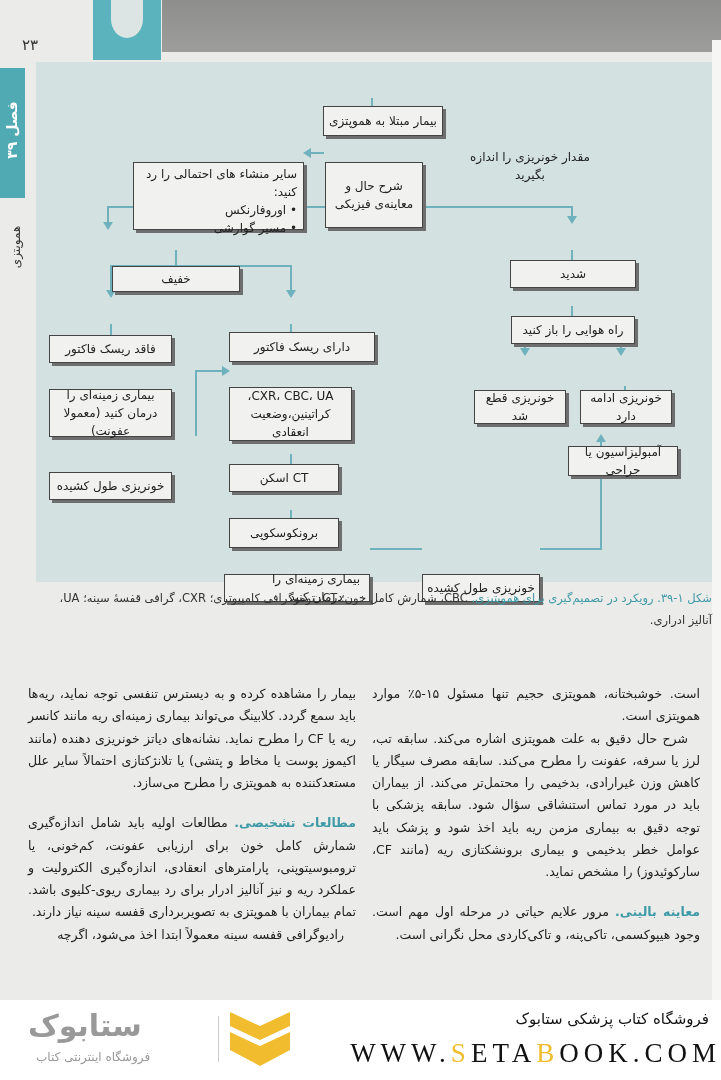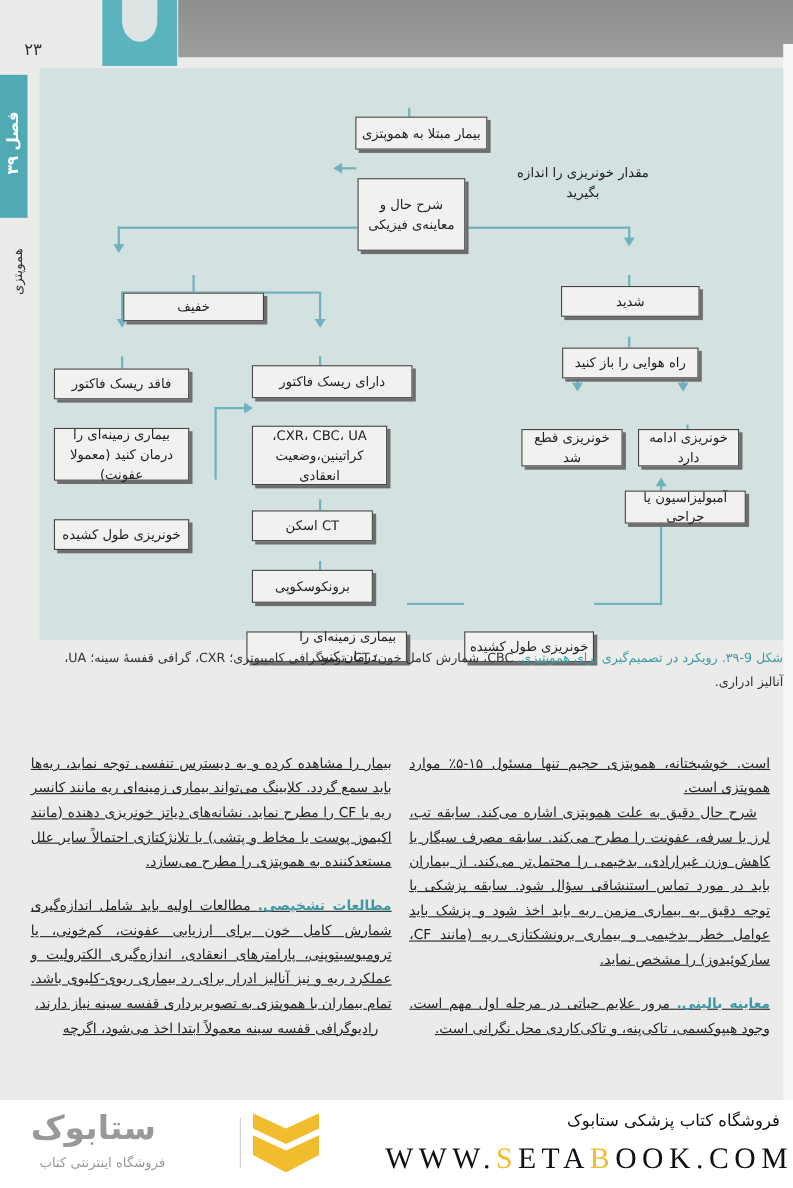--- a/index.html
+++ b/index.html
@@ -16,21 +16,21 @@
   .box{position:absolute;background:#f1f1ef;border:1.5px solid #444;box-shadow:3px 3px 0 #6e6e6e;font-size:12px;color:#222;text-align:center;display:flex;align-items:center;justify-content:center;line-height:1.5;direction:rtl;box-sizing:border-box;padding:2px 4px;margin-top:38px;}
   .box.list{justify-content:flex-start;text-align:right;padding-right:6px;align-items:flex-start;flex-direction:column;}
   .ln{position:absolute;background:#6fb1bd;}
   .arr{position:absolute;width:0;height:0;border-left:5px solid transparent;border-right:5px solid transparent;border-top:8px solid #6fb1bd;}
   .arr-l{position:absolute;width:0;height:0;border-top:5px solid transparent;border-bottom:5px solid transparent;border-right:8px solid #6fb1bd;}
   .arr-r{position:absolute;width:0;height:0;border-top:5px solid transparent;border-bottom:5px solid transparent;border-left:8px solid #6fb1bd;}
   .arr-u{position:absolute;width:0;height:0;border-left:5px solid transparent;border-right:5px solid transparent;border-bottom:8px solid #6fb1bd;}
   .edge-label{position:absolute;font-size:12px;color:#222;text-align:center;direction:rtl;line-height:1.5;}
   .caption{position:absolute;left:36px;top:588px;width:676px;direction:rtl;text-align:right;font-size:11.5px;color:#333;line-height:1.9;}
   .caption .cap-title{color:#3d9aa6;}
-  .col{position:absolute;direction:rtl;text-align:justify;font-size:12.5px;color:#222;line-height:1.78;text-decoration:underline;}
+  .col{position:absolute;direction:rtl;text-align:justify;font-size:12.5px;color:#222;line-height:1.78;}
   .col p{margin:0;}
   .heading{color:#3d9aa6;font-weight:bold;}
   .right-edge{position:absolute;left:712px;top:40px;width:9px;height:960px;background:#f6f6f4;}
   .footer{position:absolute;left:0;top:1000px;width:721px;height:80px;background:#ffffff;}
   .footer-title{position:absolute;right:12px;top:10px;direction:rtl;font-size:15px;color:#111;}
   .footer-url{position:absolute;right:0;top:38px;font-size:27px;letter-spacing:5px;color:#111;font-family:Liberation Serif, serif;}
   .footer-url .y{color:#f1bd2e;}
   .logo-mark{position:absolute;left:230px;top:12px;width:60px;height:54px;}
   .logo-sep{position:absolute;left:218px;top:16px;width:1px;height:46px;background:#ccc;}
   .logo-word{position:absolute;left:28px;top:8px;font-size:30px;font-weight:bold;color:#999;}
@@ -95,20 +95,25 @@
   <div class="ln" style="left:524px;top:322px;width:98px;height:2px;"></div>
   <div class="ln" style="left:524px;top:322px;width:2px;height:28px;"></div>
     <div class="arr" style="left:520px;top:348px;"></div>
   <div class="ln" style="left:620px;top:322px;width:2px;height:28px;"></div>
     <div class="arr" style="left:616px;top:348px;"></div>
   <div class="ln" style="left:624px;top:386px;width:2px;height:20px;"></div>
     <div class="arr" style="left:620px;top:404px;"></div>
 
   <div class="box" style="left:323px;top:68px;width:120px;height:30px;">بیمار مبتلا به هموپتزی</div>
   <div class="box" style="left:325px;top:124px;width:98px;height:66px;">شرح حال و معاینه‌ی فیزیکی</div>
+  <div class="box list" style="left:133px;top:124px;width:171px;height:68px;">
+    <span>سایر منشاء های احتمالی را رد کنید:</span>
+    <span>• اوروفارنکس</span>
+    <span>• مسیر گوارشی</span>
+  </div>
   <div class="edge-label" style="left:470px;top:148px;width:120px;">مقدار خونریزی را اندازه بگیرید</div>
 
   <div class="box" style="left:112px;top:228px;width:128px;height:26px;">خفیف</div>
   <div class="box" style="left:510px;top:222px;width:126px;height:28px;">شدید</div>
 
   <div class="box" style="left:49px;top:297px;width:123px;height:28px;">فاقد ریسک فاکتور</div>
   <div class="box" style="left:229px;top:294px;width:146px;height:30px;">دارای ریسک فاکتور</div>
 
   <div class="box" style="left:49px;top:351px;width:123px;height:48px;">بیماری زمینه‌ای را درمان کنید (معمولا عفونت)</div>
   <div class="box" style="left:229px;top:349px;width:123px;height:54px;">CXR، CBC، UA، کراتینین،وضعیت انعقادی</div>
@@ -118,21 +123,21 @@
   <div class="box" style="left:229px;top:480px;width:110px;height:30px;">برونکوسکوپی</div>
   <div class="box" style="left:224px;top:536px;width:146px;height:28px;padding-left:42px;">بیماری زمینه‌ای را درمان کنید</div>
   <div class="box" style="left:422px;top:536px;width:118px;height:28px;">خونریزی طول کشیده</div>
 
   <div class="box" style="left:511px;top:278px;width:124px;height:28px;">راه هوایی را باز کنید</div>
   <div class="box" style="left:474px;top:352px;width:92px;height:34px;">خونریزی قطع شد</div>
   <div class="box" style="left:580px;top:352px;width:92px;height:34px;">خونریزی ادامه دارد</div>
   <div class="box" style="left:568px;top:408px;width:110px;height:30px;">آمبولیزاسیون یا جراحی</div>
 
   <div class="caption">
-    <span class="cap-title">شکل 9-۳۹. رویکرد در تصمیم‌گیری برای هموپتیزی.</span><span> CBC، شمارش کامل خون؛ CT، توموگرافی کامپیوتری؛ CXR، گرافی قفسهٔ سینه؛ UA، آنالیز ادراری.</span>
+    <span class="cap-title">شکل ۱-۳۹. رویکرد در تصمیم‌گیری برای هموپتیزی.</span><span> CBC، شمارش کامل خون؛ CT، توموگرافی کامپیوتری؛ CXR، گرافی قفسهٔ سینه؛ UA، آنالیز ادراری.</span>
   </div>
 
   <div class="col" style="left:372px;top:683px;width:328px;">
     <p>است. خوشبختانه، هموپتزی حجیم تنها مسئول ۱۵-۵٪ موارد هموپتزی است.</p>
     <p style="text-indent:12px;">شرح حال دقیق به علت هموپتزی اشاره می‌کند. سابقه تب، لرز یا سرفه، عفونت را مطرح می‌کند. سابقه مصرف سیگار یا کاهش وزن غیرارادی، بدخیمی را محتمل‌تر می‌کند. از بیماران باید در مورد تماس استنشاقی سؤال شود. سابقه پزشکی با توجه دقیق به بیماری مزمن ریه باید اخذ شود و پزشک باید عوامل خطر بدخیمی و بیماری برونشکتازی ریه (مانند CF، سارکوئیدوز) را مشخص نماید.</p>
     <p style="margin-top:18px;"><span class="heading">معاینه بالینی.</span><span> مرور علایم حیاتی در مرحله اول مهم است. وجود هیپوکسمی، تاکی‌پنه، و تاکی‌کاردی محل نگرانی است.</span></p>
   </div>
 
   <div class="col" style="left:28px;top:683px;width:328px;">
     <p>بیمار را مشاهده کرده و به دیسترس تنفسی توجه نماید، ریه‌ها باید سمع گردد. کلابینگ می‌تواند بیماری زمینه‌ای ریه مانند کانسر ریه یا CF را مطرح نماید. نشانه‌های دیاتز خونریزی دهنده (مانند اکیموز پوست یا مخاط و پتشی) یا تلانژکتازی احتمالاً سایر علل مستعدکننده به هموپتزی را مطرح می‌سازد.</p>

